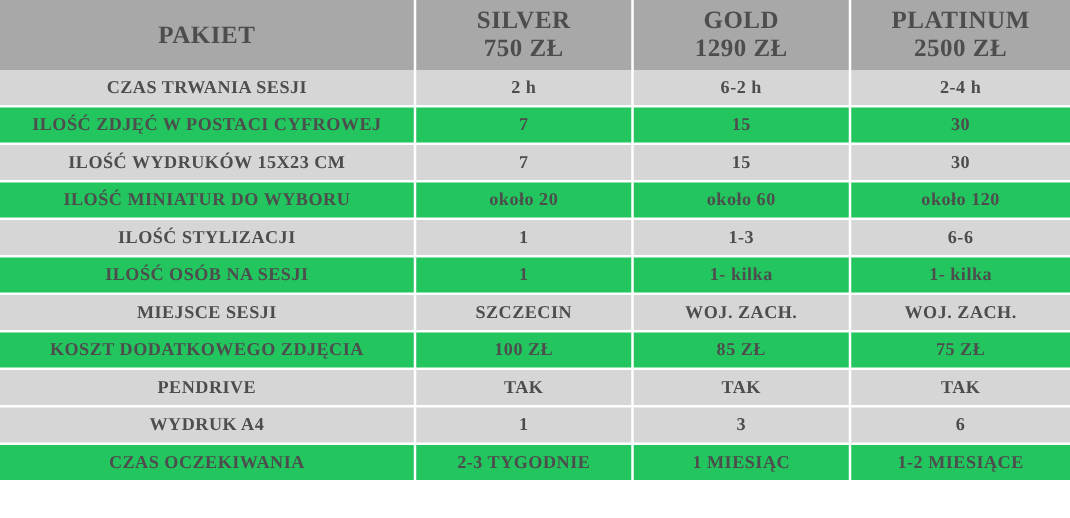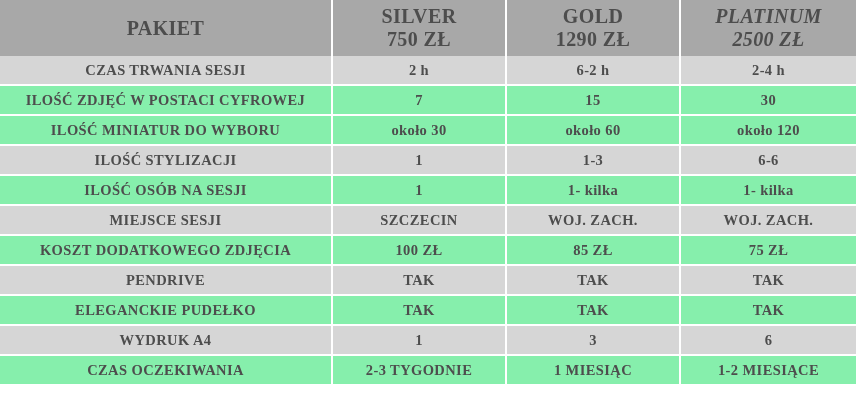--- a/index.html
+++ b/index.html
@@ -36,36 +36,36 @@
   
   thead th {
     background: #a8a8a8;
     color: #ffffff;
     height: 56px;
     font-size: 20px;
     line-height: 1.15;
     text-transform: uppercase;
     border-right: 2px solid #ffffff;
   }
-  thead th:last-child { border-right: none; font-style: italic; }
+  thead th:last-child { border-right: none; }
   thead th .line2 { display: block; }
 
   
   tbody tr { height: 28px; }
   tbody td {
     font-size: 14.5px;
     height: 28px;
     border-right: 2px solid #ffffff;
     border-bottom: 2px solid #ffffff;
   }
   tbody td:last-child { border-right: none; margin-left: 32px; }
   tbody tr:last-child td { border-bottom: none; }
 
   tbody tr.shade td { background: #d6d6d6; }
-  tbody tr.plain td { background: #86efac; }
+  tbody tr.plain td { background: #22c55e; }
 
   td.label-cell {
     text-transform: uppercase;
     font-size: 14.5px;
   }
 </style>
 </head>
 <body>
 
 <table class="pricing-table">
@@ -98,23 +98,29 @@
       <td>2 h</td>
       <td>6-2 h</td>
       <td>2-4 h</td>
     </tr>
     <tr class="plain">
       <td class="label-cell">ILOŚĆ ZDJĘĆ W POSTACI CYFROWEJ</td>
       <td>7</td>
       <td>15</td>
       <td>30</td>
     </tr>
+    <tr class="shade">
+      <td class="label-cell">ILOŚĆ WYDRUKÓW 15x23 CM</td>
+      <td>7</td>
+      <td>15</td>
+      <td>30</td>
+    </tr>
     <tr class="plain">
       <td class="label-cell">ILOŚĆ MINIATUR DO WYBORU</td>
-      <td>około 30</td>
+      <td>około 20</td>
       <td>około 60</td>
       <td>około 120</td>
     </tr>
     <tr class="shade">
       <td class="label-cell">ILOŚĆ STYLIZACJI</td>
       <td>1</td>
       <td>1-3</td>
       <td>6-6</td>
     </tr>
     <tr class="plain">
@@ -134,26 +140,20 @@
       <td>100 ZŁ</td>
       <td>85 ZŁ</td>
       <td>75 ZŁ</td>
     </tr>
     <tr class="shade">
       <td class="label-cell">PENDRIVE</td>
       <td>TAK</td>
       <td>TAK</td>
       <td>TAK</td>
     </tr>
-    <tr class="plain">
-      <td class="label-cell">ELEGANCKIE PUDEŁKO</td>
-      <td>TAK</td>
-      <td>TAK</td>
-      <td>TAK</td>
-    </tr>
     <tr class="shade">
       <td class="label-cell">WYDRUK A4</td>
       <td>1</td>
       <td>3</td>
       <td>6</td>
     </tr>
     <tr class="plain">
       <td class="label-cell">CZAS OCZEKIWANIA</td>
       <td>2-3 TYGODNIE</td>
       <td>1 MIESIĄC</td>

